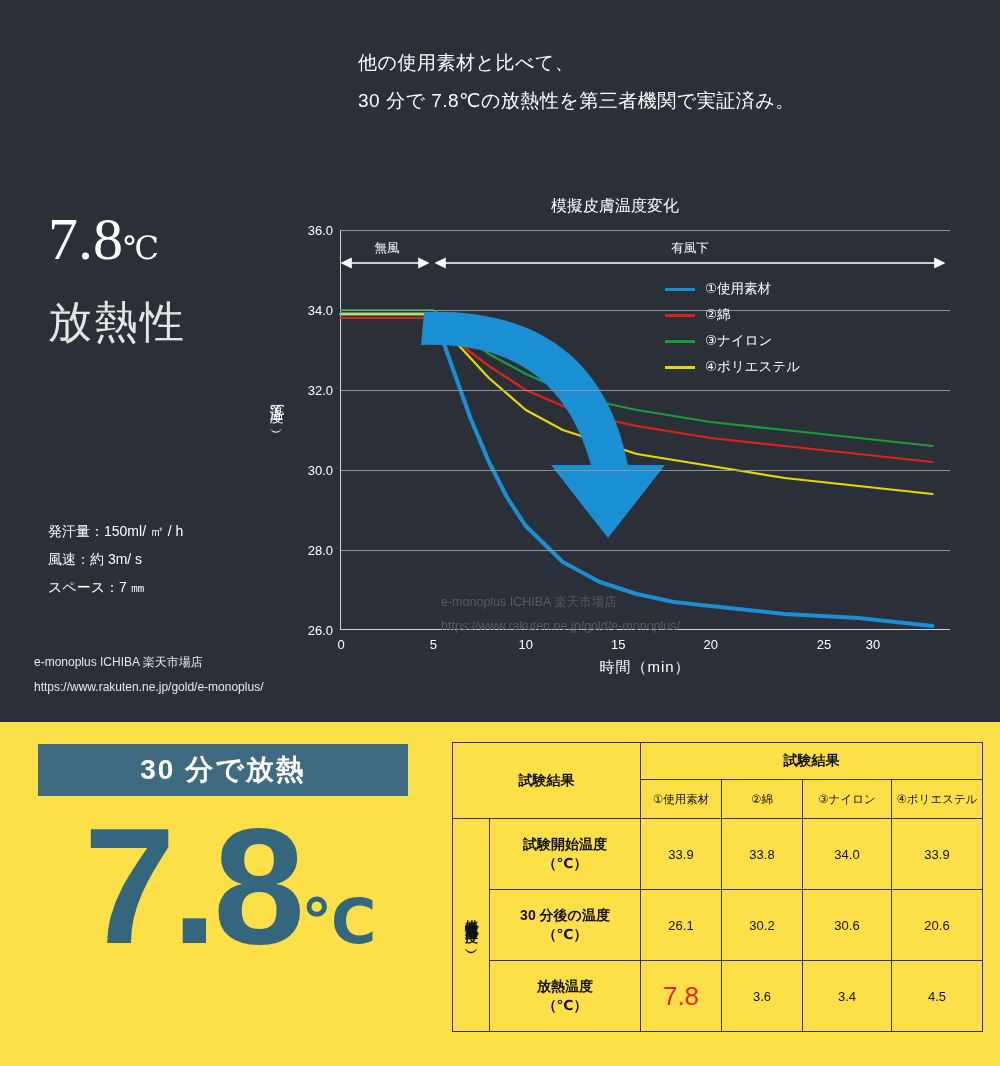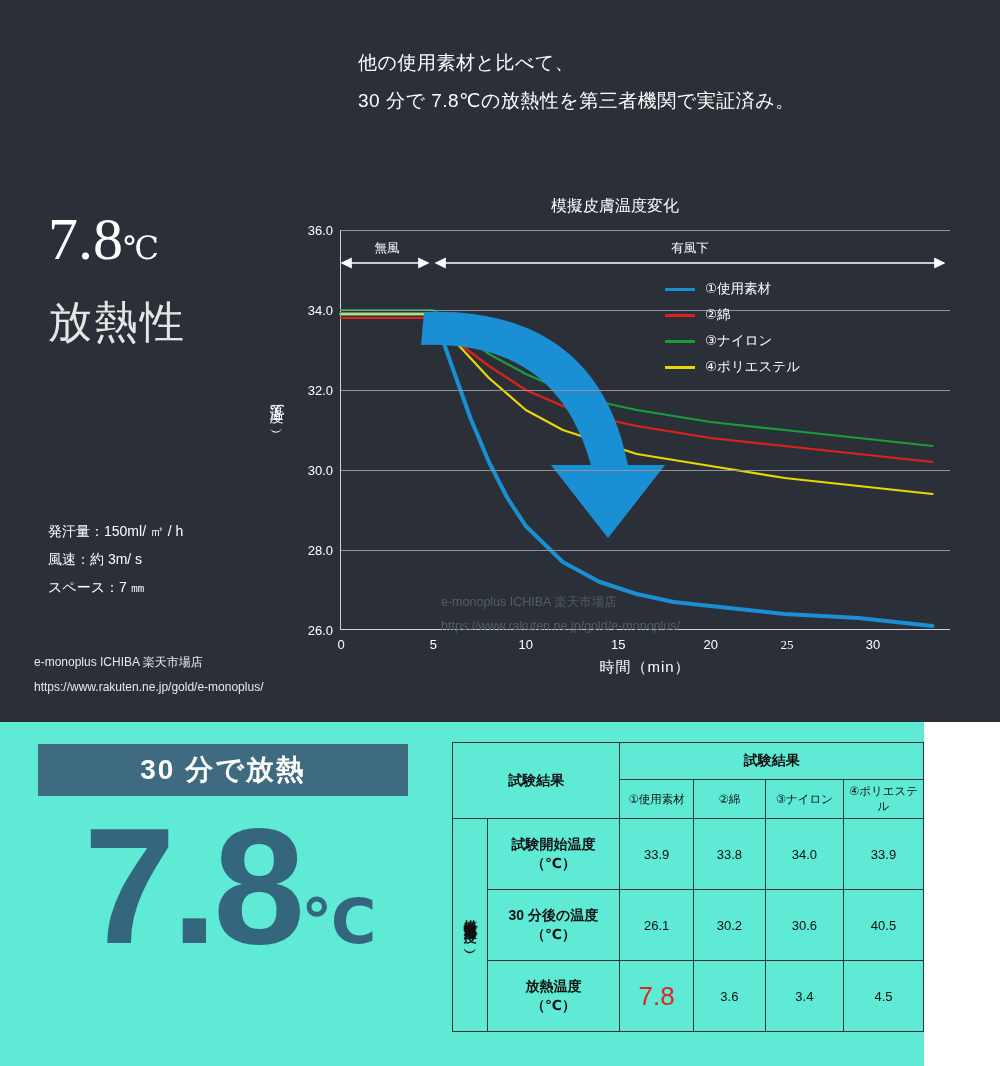--- a/index.html
+++ b/index.html
@@ -86,21 +86,21 @@
     font-size:13.5px;color:#ffffff;line-height:26px;
   }
   .legend .row{display:flex;align-items:center;height:26px;}
   .legend .swatch{width:30px;height:3px;margin-right:10px;display:inline-block;}
   .wm{
     position:absolute;left:100px;top:360px;
     font-size:12.5px;line-height:24px;color:#555c66;
   }
 
   
-  .bottom{position:relative;width:924px;height:344px;background:#5eead4;}
+  .bottom{position:relative;width:1000px;height:344px;background:#fde047;}
   .badge{
     position:absolute;left:38px;top:22px;
     width:370px;height:52px;
     background:#3f6b80;color:#ffffff;
     font-size:28px;font-weight:bold;letter-spacing:2px;
     display:flex;align-items:center;justify-content:center;
   }
   .huge{
     position:absolute;left:40px;top:82px;
     width:380px;text-align:center;
@@ -188,21 +188,21 @@
         <div class="gridline" style="top: 240px;"></div>
         <div class="ytick" style="top: 240px;">30.0</div>
         <div class="gridline" style="top: 320px;"></div>
         <div class="ytick" style="top: 320px;">28.0</div>
         <div class="ytick" style="top: 400px;">26.0</div>
         <div class="xtick" style="left: 0px;">0</div>
         <div class="xtick" style="left: 92.4242px;">5</div>
         <div class="xtick" style="left: 184.848px;">10</div>
         <div class="xtick" style="left: 277.273px;">15</div>
         <div class="xtick" style="left: 369.697px;">20</div>
-        <div class="xtick" style="left: 446px; font-family: Liberation Serif, serif;">25</div>
+        <div class="xtick" style="left: 483px;">25</div>
         <div class="xtick" style="left: 532px;">30</div>
       </div>
 
     <svg width="620" height="30" viewBox="0 0 620 30" style="position:absolute;left:90px;top:52px;">
       <defs>
         <marker id="ah" markerWidth="8" markerHeight="8" refX="7" refY="4" orient="auto">
           <path d="M0,0 L8,4 L0,8 z" fill="#ffffff"></path>
         </marker>
         <marker id="ah2" markerWidth="8" markerHeight="8" refX="1" refY="4" orient="auto">
           <path d="M8,0 L0,4 L8,8 z" fill="#ffffff"></path>
@@ -269,21 +269,21 @@
     </tr>
 
     <tr>
       <td class="rowhdr" style="height:68px;">
         <div>30 分後の温度</div>
         <div>（℃）</div>
       </td>
       <td>26.1</td>
       <td>30.2</td>
       <td>30.6</td>
-      <td>40.5</td>
+      <td>20.6</td>
     </tr>
 
     <tr>
       <td class="rowhdr" style="height:68px;">
         <div>放熱温度</div>
         <div>（℃）</div>
       </td>
       <td class="red">7.8</td>
       <td>3.6</td>
       <td>3.4</td>

